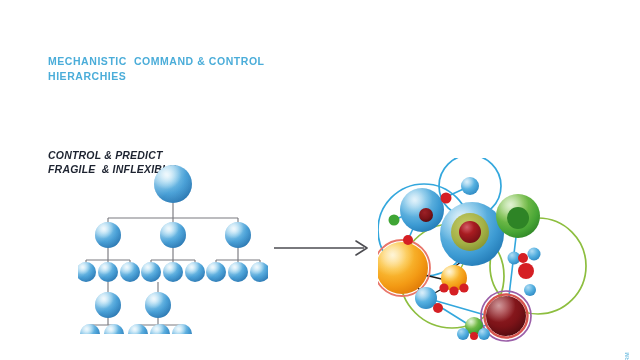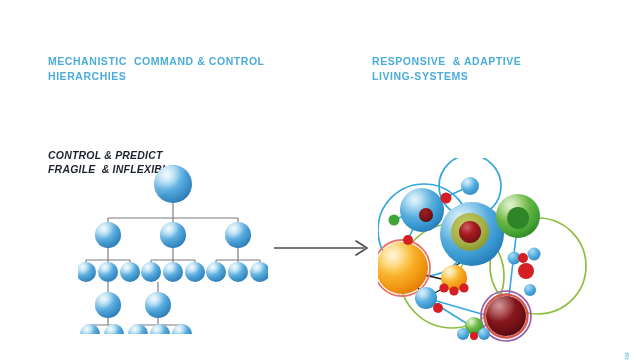--- a/index.html
+++ b/index.html
@@ -74,22 +74,20 @@
 <div class="slide">
 
   <div class="col-head" id="head-left">
     <div class="head-title">MECHANISTIC  COMMAND &amp; CONTROL
 HIERARCHIES</div>
     <div class="head-sub">CONTROL &amp; PREDICT
 FRAGILE  &amp; INFLEXIBLE</div>
   </div>
 
   <div class="col-head" id="head-right">
-    <div class="head-title">RESPONSIVE  &amp; ADAPTIVE
-LIVING-SYSTEMS</div>
   </div>
 
   <div class="fig" id="fig-hierarchy">
     <svg width="190" height="172" viewBox="0 0 190 172">
       <defs>
         <radialGradient id="sphG" cx="36%" cy="28%" r="78%">
           <stop offset="0%" stop-color="#BEE4F6"></stop>
           <stop offset="26%" stop-color="#79C3E9"></stop>
           <stop offset="62%" stop-color="#3E9AD4"></stop>
           <stop offset="100%" stop-color="#1E6FAD"></stop>

